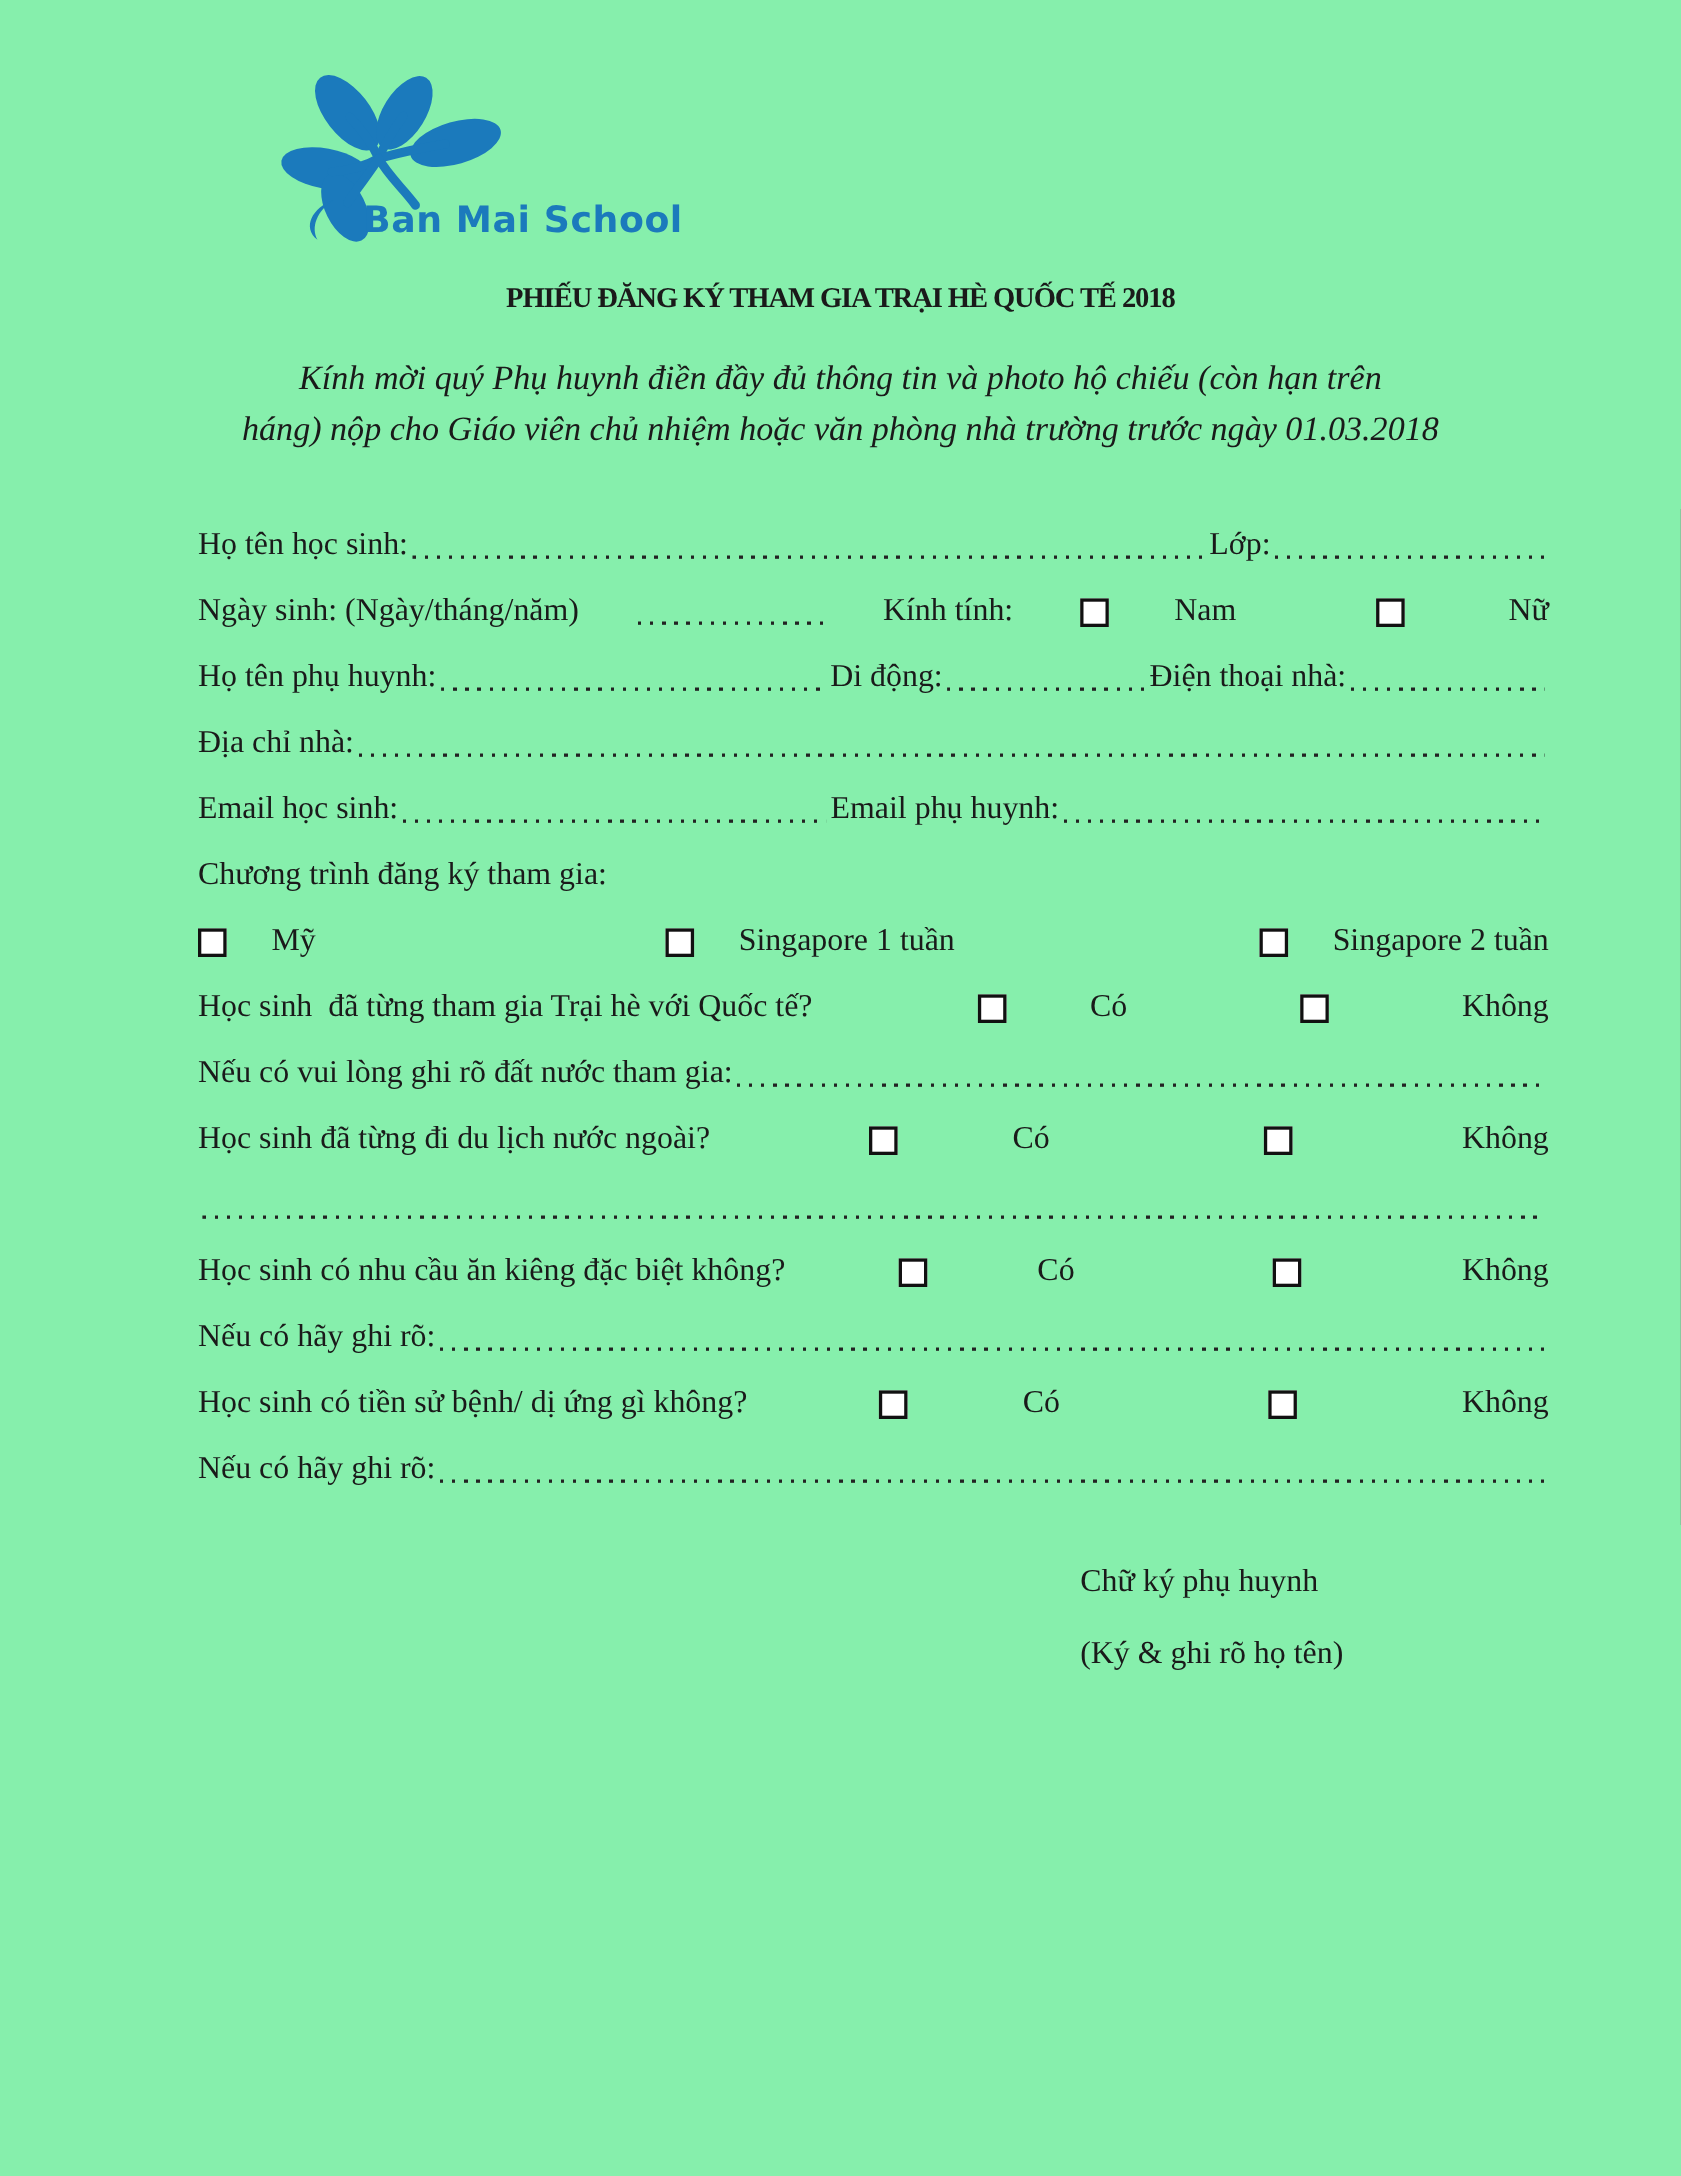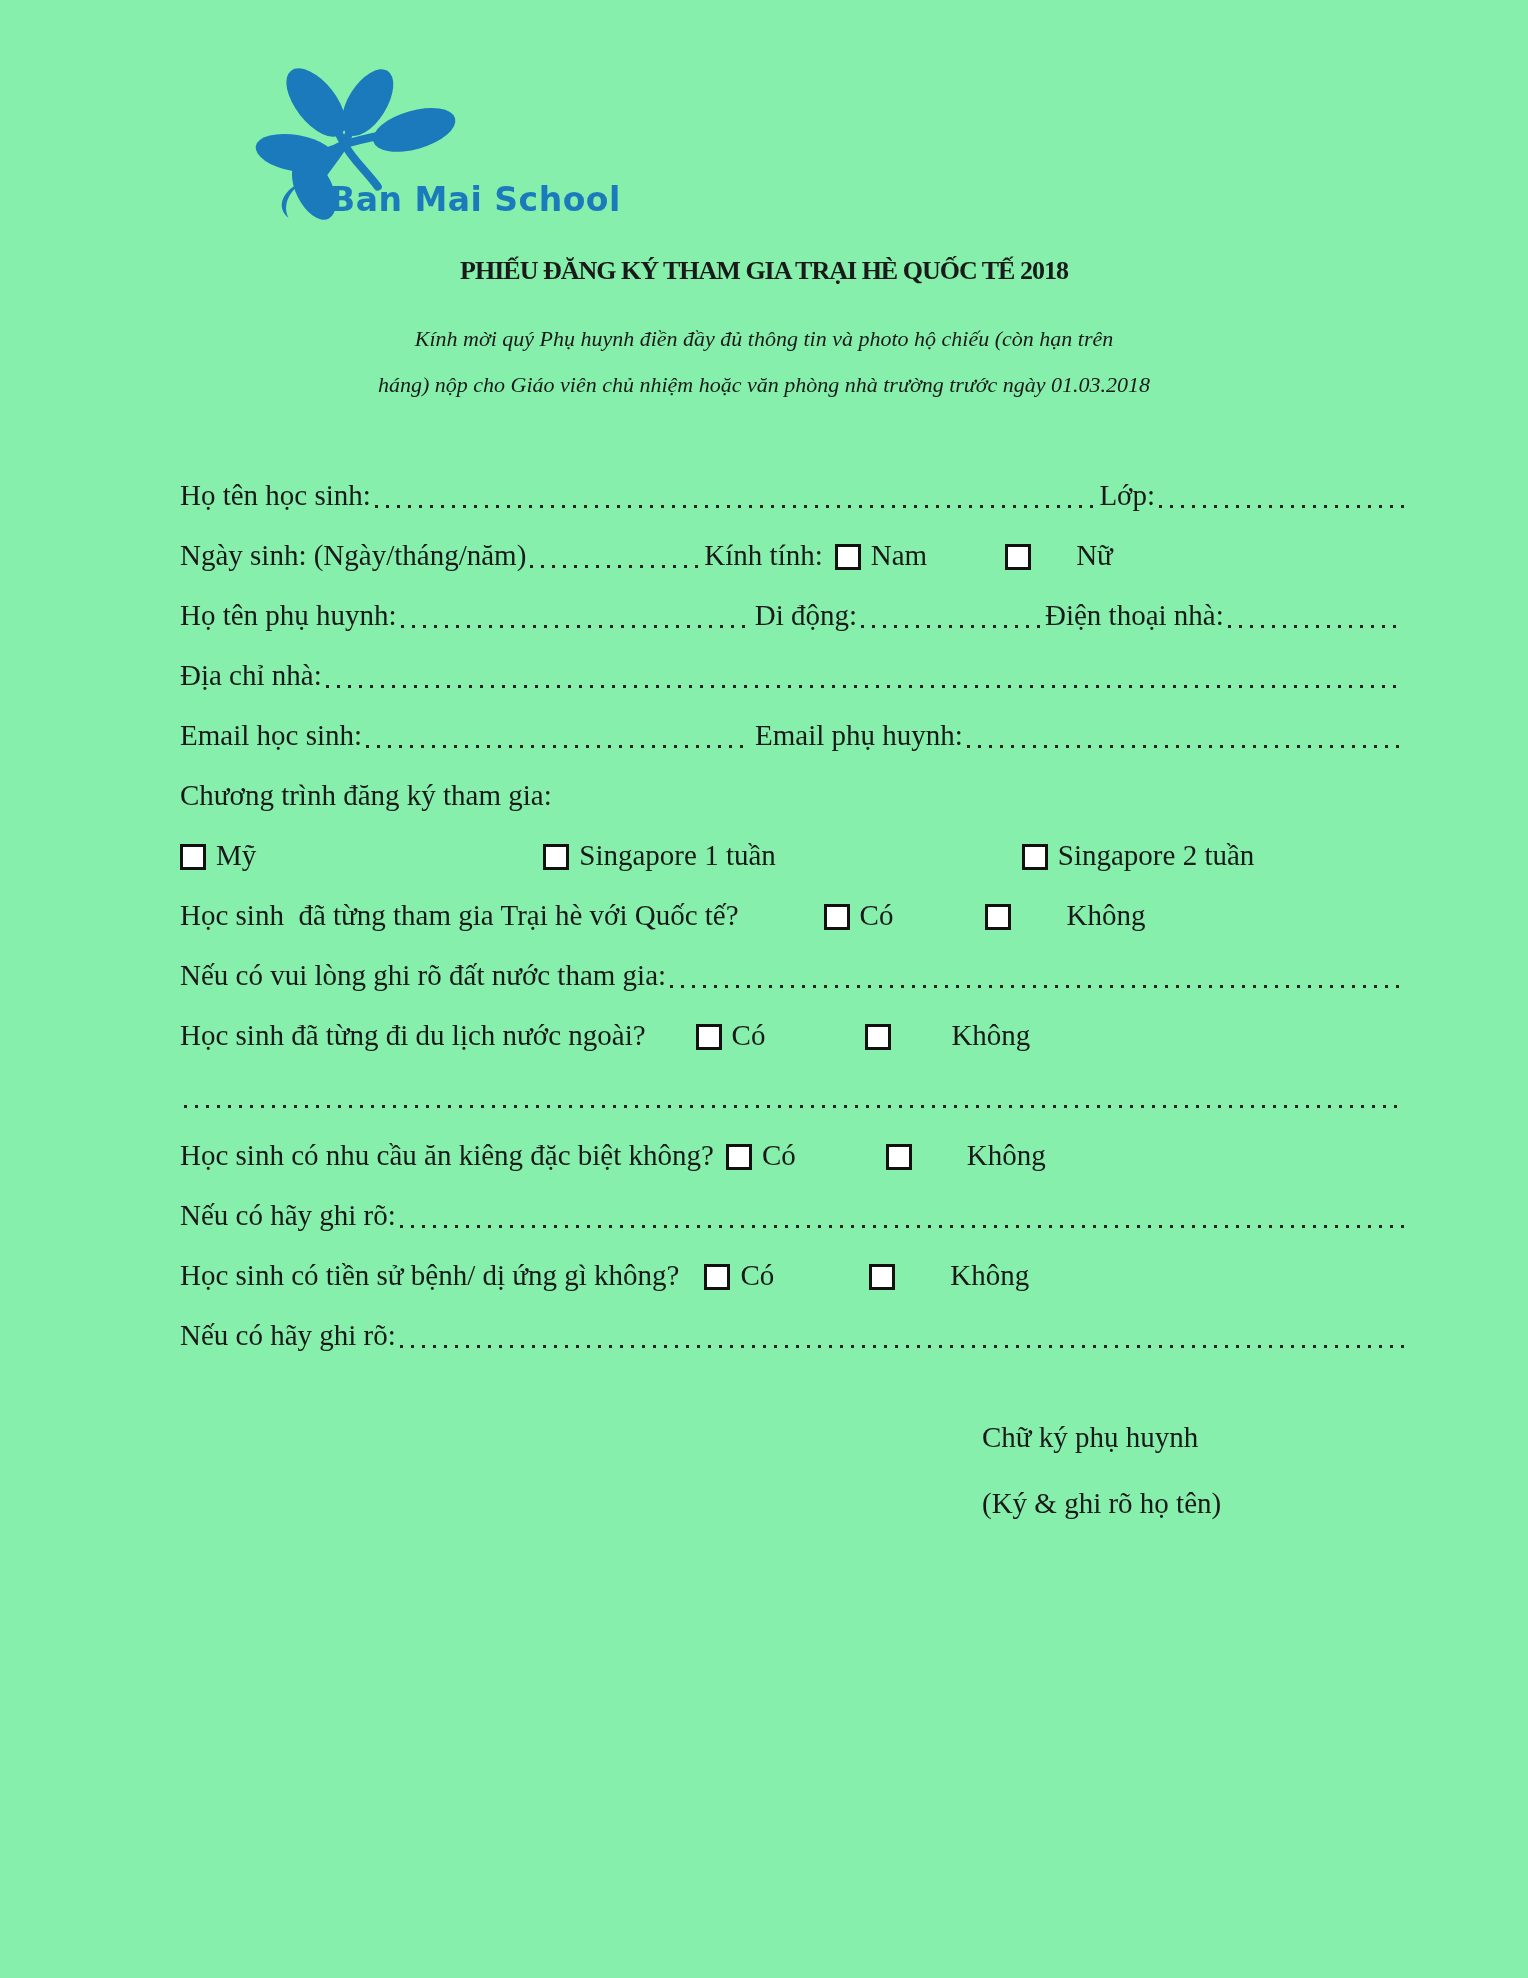--- a/index.html
+++ b/index.html
@@ -21,27 +21,27 @@
     color:#1b7abc;
   }
   
   .title {
     position:absolute; left:0; top:256px; width:100%;
     text-align:center; font-weight:bold; font-size:26px; letter-spacing:-1px;
     white-space:pre;
   }
   .subtitle1, .subtitle2 {
     position:absolute; left:0; width:100%;
-    text-align:center; font-style:italic; font-size:22px; white-space:pre;
+    text-align:center; font-style:italic; font-size:31px; white-space:pre;
   }
   .subtitle1 { top:326px; }
   .subtitle2 { top:372px; }
   
   .form { position:absolute; left:180px; top:478px; width:1228px; }
-  .row { display:flex; align-items:flex-start; height:60px; }
+  .row { display:flex; align-items:flex-start; height:60px;justify-content:space-between; }
   .lbl { white-space:pre; font-size:29px; line-height:34px; flex:none; }
   .leader { position:relative; height:30px; flex:none; margin:0 4px; }
   .leader::after {
     content:""; position:absolute; left:0; right:0; bottom:0; height:3px;
     background:repeating-linear-gradient(90deg,#222 0 3px,transparent 3px 11px);
   }
   .grow { flex:1 1 auto; }
   .w170 { width:170px; } .w245 { width:245px; } .w350 { width:350px; }
   .w180 { width:180px; } .w385 { width:385px; }
   .cb {

